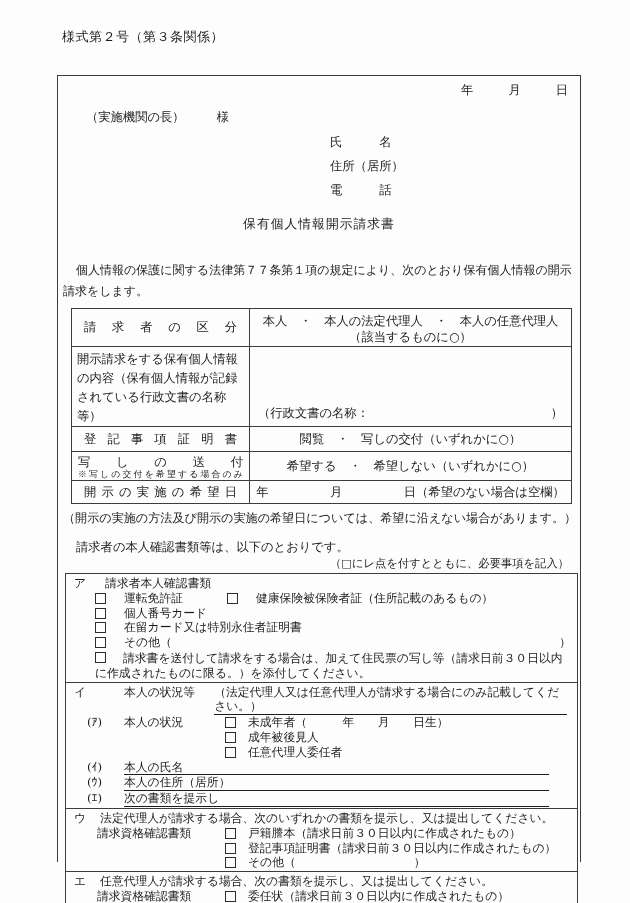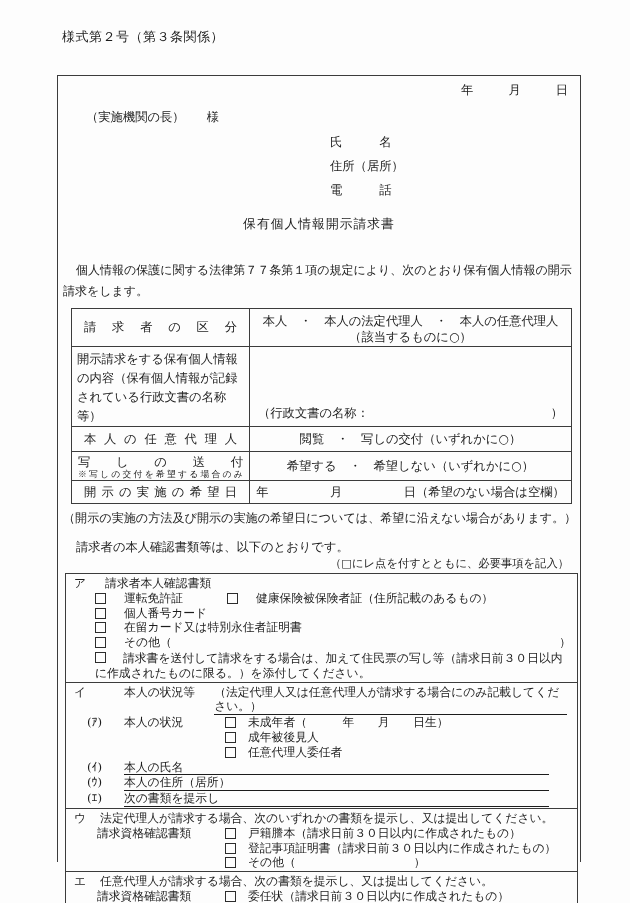--- a/index.html
+++ b/index.html
@@ -13,21 +13,21 @@
     -webkit-font-smoothing:antialiased;
   }
   .form-number { position:absolute; left:62px; top:28px; font-size:13px; letter-spacing:.5px; }
 
   .outer-box {
     position:absolute; left:57px; top:75px; width:524px; height:787px;
     border:1px solid #3c3c3c; border-bottom:none;
   }
 
   .date-line { margin-top:6px; padding-right:12px; display:flex; justify-content:flex-end; gap:35px; }
-  .addressee-line { margin-top:10px; padding-left:28px; display:flex; gap:22px; }
+  .addressee-line { margin-top:10px; padding-left:28px; display:flex; gap:32px; }
 
   .contact-block { margin-top:4px; margin-left:272px; line-height:24px; }
 
   .doc-title { margin-top:14px; text-align:center; font-size:12.8px; letter-spacing:1px; }
 
   .intro { margin:27px 8px 0 5px; line-height:21px; text-indent:13px; font-size:12px; }
 
   table.req { border-collapse:collapse; table-layout:fixed; margin:6px 0 0 13px; width:500px; }
   table.req td { border:1px solid #3c3c3c; font-size:12.3px; overflow:hidden; }
   td.lbl { text-align:justify; text-align-last:justify; padding:0 12px; }
@@ -112,21 +112,21 @@
       <td class="wrap-lbl" style="height:62px">開示請求をする保有個人情報の内容（保有個人情報が記録されている行政文書の名称等）</td>
       <td class="content-cell">
         <div class="docname-row">
           <span>（行政文書の名称：</span>
           <span class="fill"></span>
           <span>）</span>
         </div>
       </td>
     </tr>
     <tr>
-      <td class="lbl" style="height:25px">本人の任意代理人</td>
+      <td class="lbl" style="height:25px">登記事項証明書</td>
       <td class="ctr">閲覧　・　写しの交付（いずれかに○）</td>
     </tr>
     <tr>
       <td class="copy-cell" style="height:29px">
         <div class="copy-lbl">写しの送付</div>
         <div class="copy-note">※写しの交付を希望する場合のみ</div>
       </td>
       <td class="ctr">希望する　・　希望しない（いずれかに○）</td>
     </tr>
     <tr>

